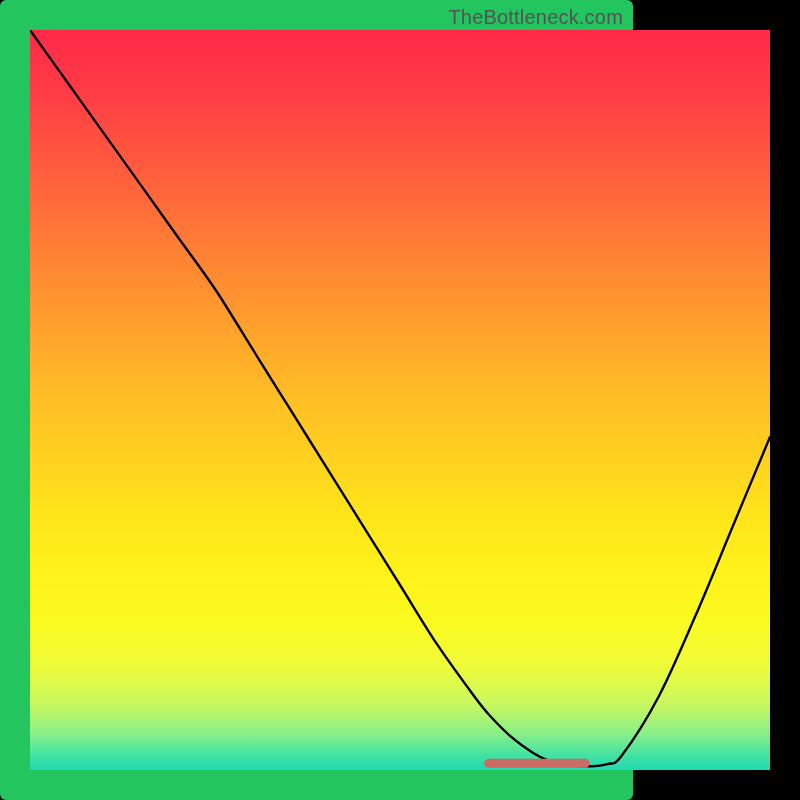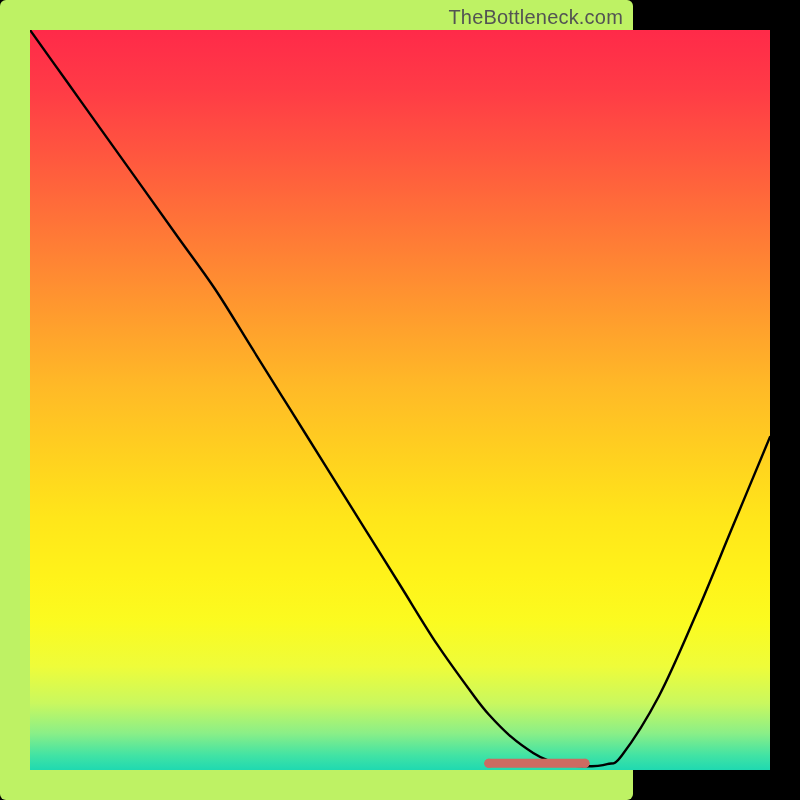--- a/index.html
+++ b/index.html
@@ -1,21 +1,21 @@
 <!DOCTYPE html>
 <html><head>
 <meta charset="utf-8">
 <style>
   * { margin: 0; padding: 0; box-sizing: border-box; }
   html, body { width: 800px; height: 800px; overflow: hidden; background: #000; }
   .stage {
     position: relative;
     width: 633px;
     height: 800px;
-    background: #bef264;
+    background: #22c55e;
     border-radius: 6px;
   }
   .watermark {
     position: absolute;
     top: 6px;
     right: 10px;
     font-family: Arial, Helvetica, sans-serif;
     font-size: 20px;
     color: #535353;
     letter-spacing: 0.2px;

